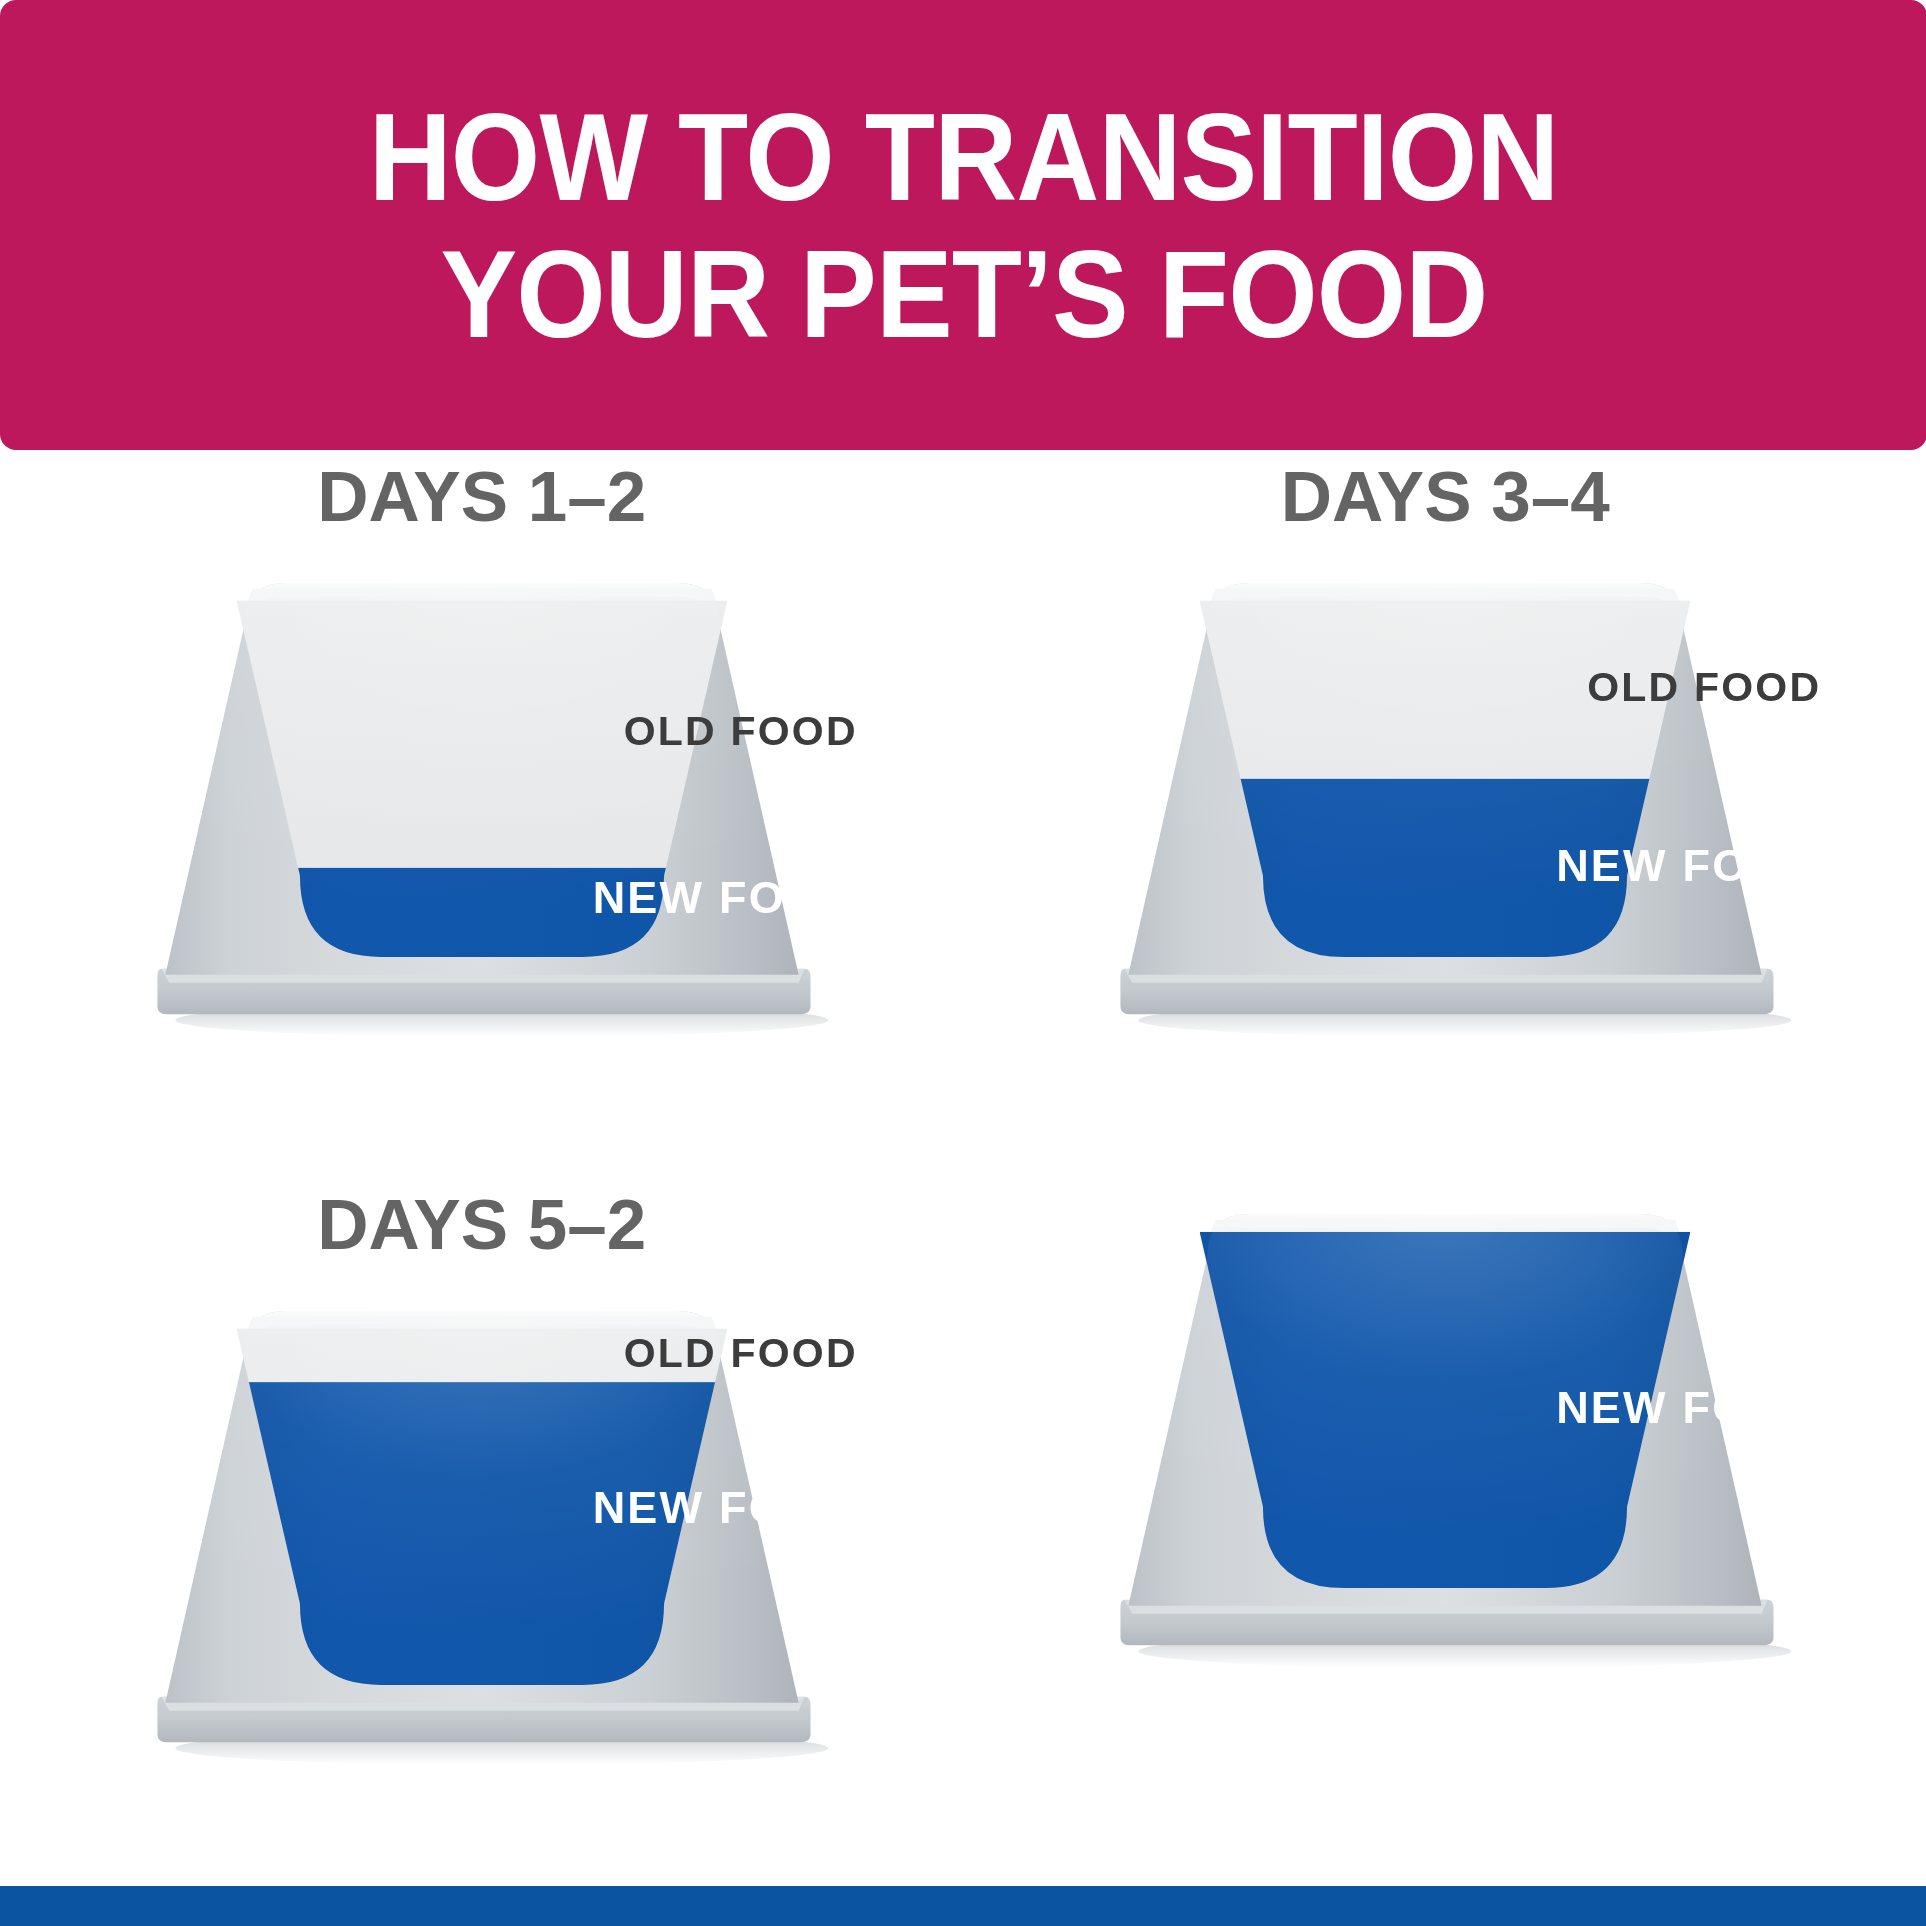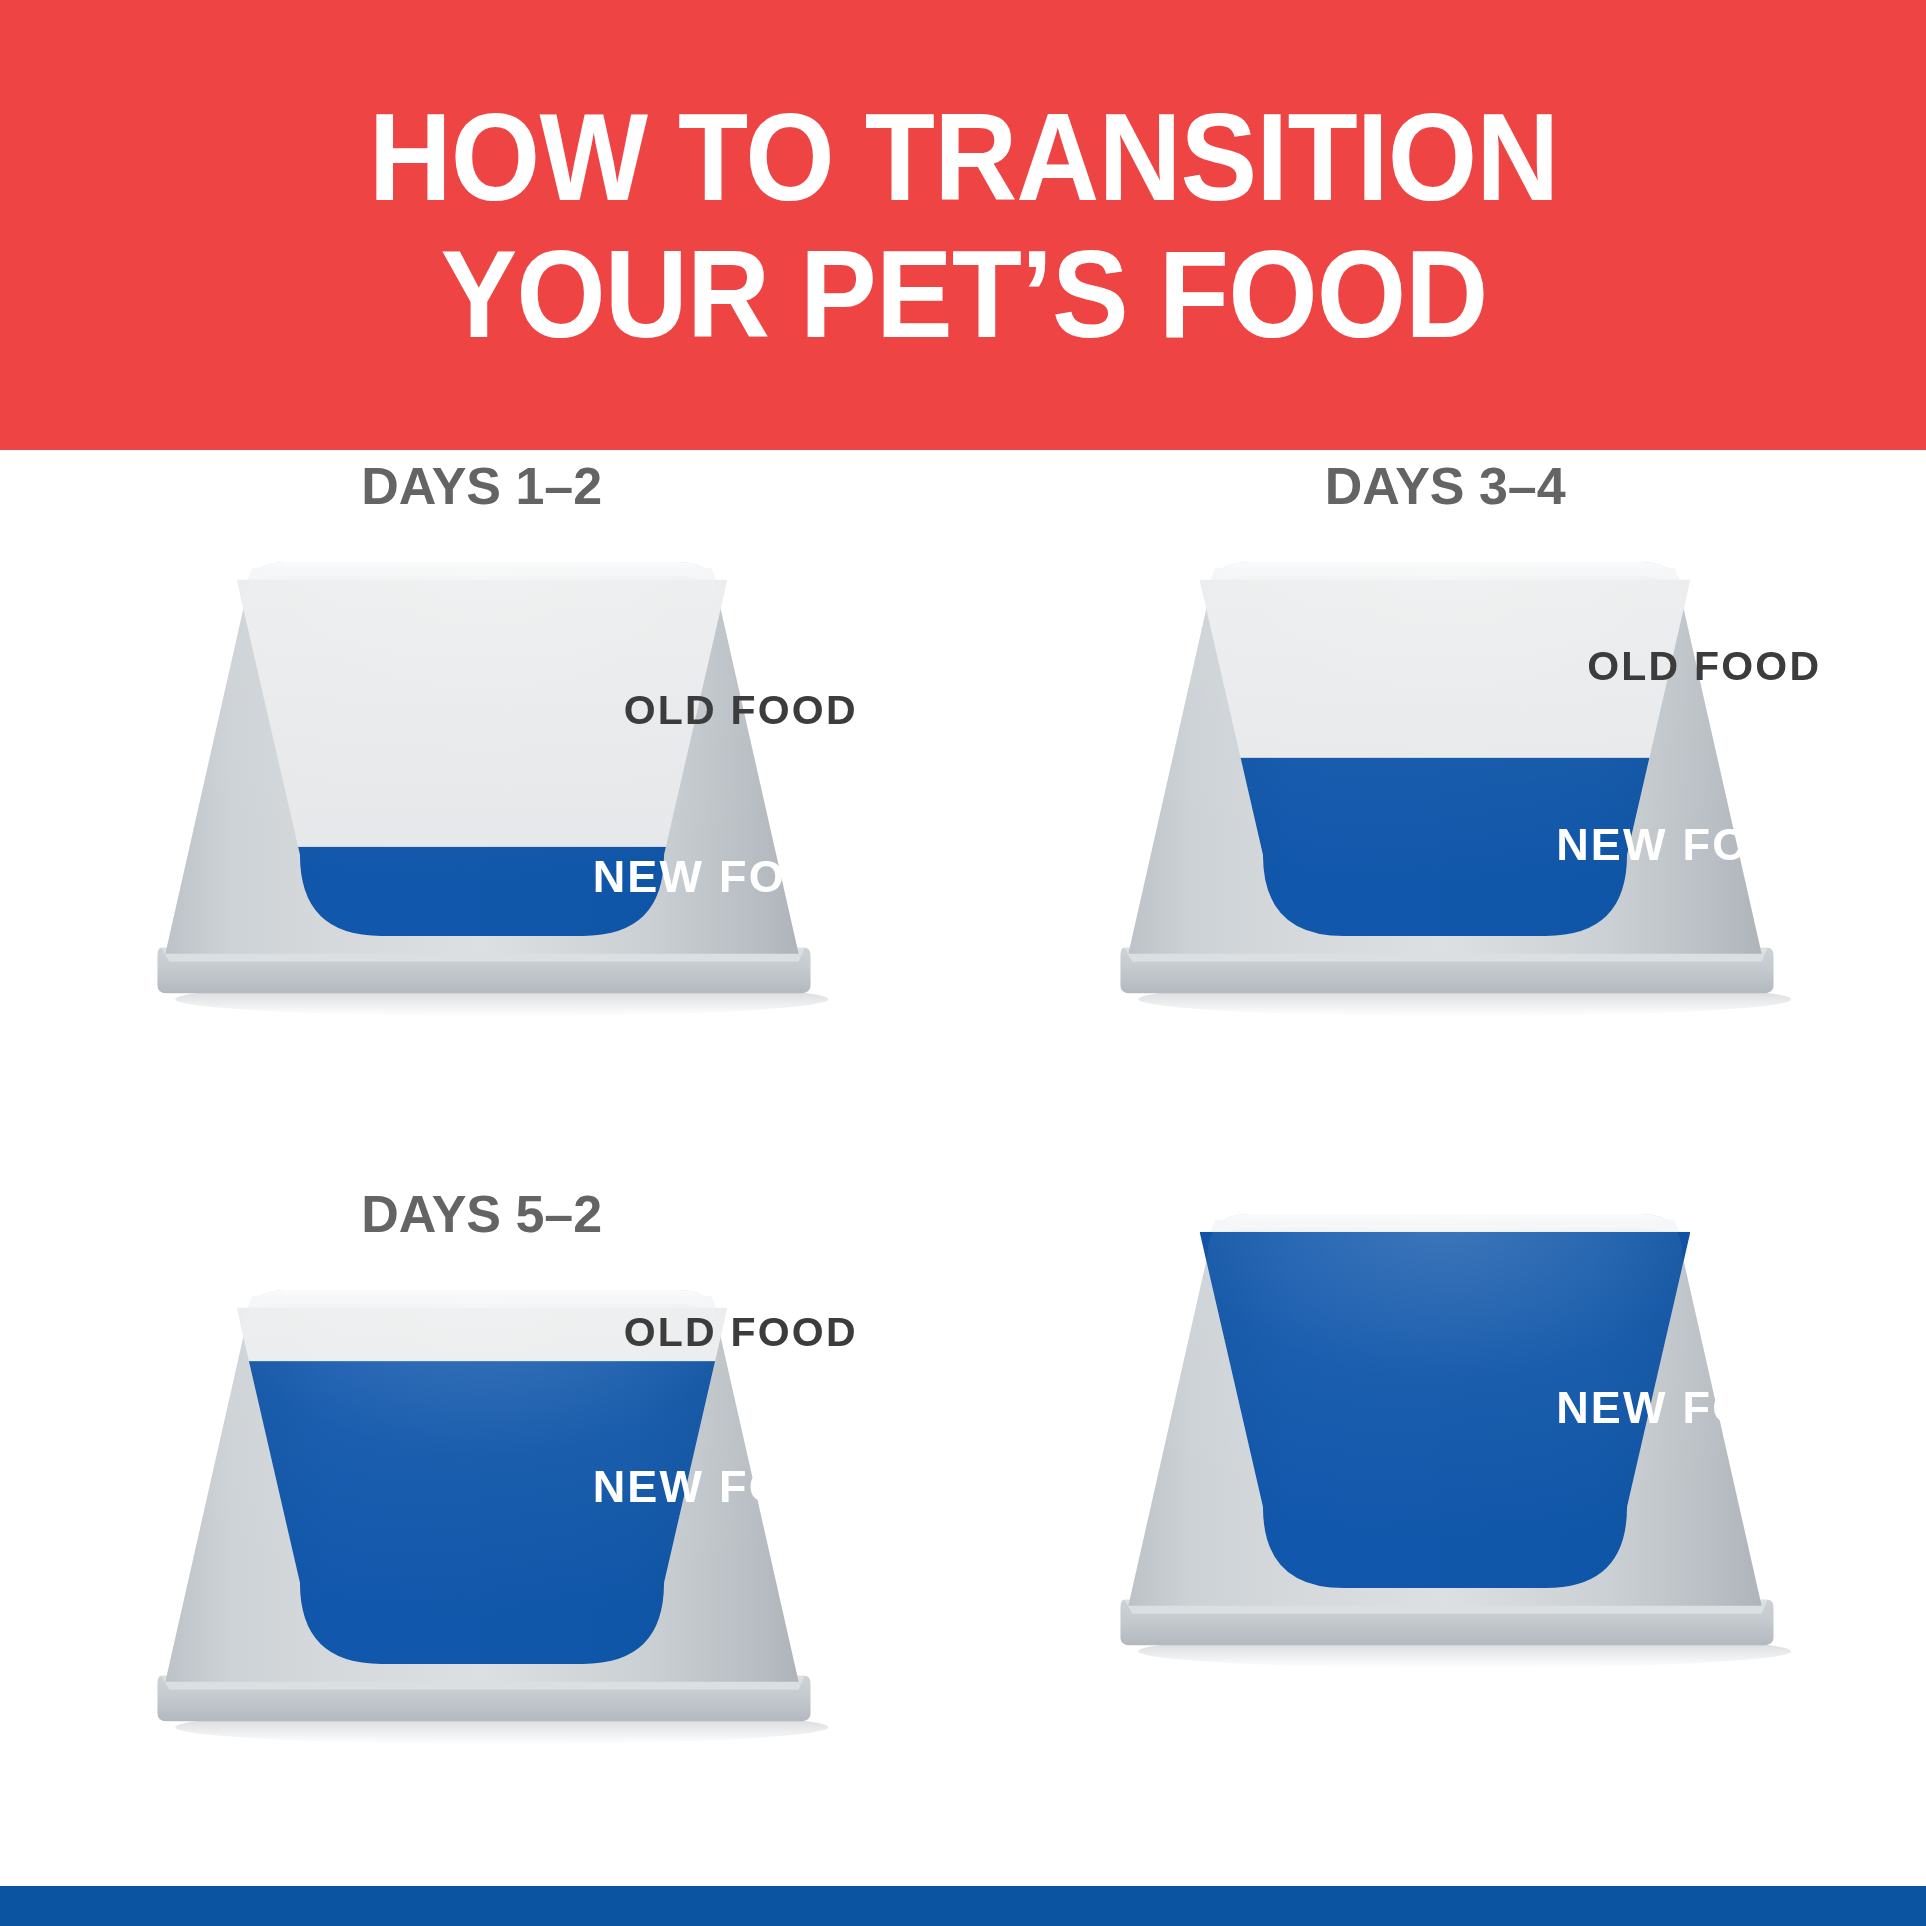--- a/index.html
+++ b/index.html
@@ -7,23 +7,23 @@
   body {
     background:#ffffff;
     font-family:"Liberation Sans","DejaVu Sans",sans-serif;
     overflow:hidden;
     position:relative;
   }
 
   
   #header-band{
     position:absolute; left:0; top:0; width:1927px; height:450px;
-    background:#ef4444;
+    background:#be185d;
     display:flex; flex-direction:column;
-    align-items:center; justify-content:center;
+    align-items:center; justify-content:center;border-radius:16px;
   }
   #header-band .title-line{
     color:#ffffff;
     font-weight:700;
     font-size:125px;
     line-height:1.10;
     letter-spacing:-1px;
     text-align:center;
     white-space:nowrap;
     transform:scaleX(0.92);
@@ -36,21 +36,21 @@
     width:1927px; height:1436px;
     display:grid;
     grid-template-columns:1fr 1fr;
     grid-template-rows:1fr 1fr;
   }
   .bowl-panel{
     position:relative;
     display:flex; flex-direction:column; align-items:center;
   }
   .panel-label{
-    font-size:52px;
+    font-size:71px;
     font-weight:700;
     color:#646464;
     letter-spacing:0px;
     margin-top:6px;
     white-space:nowrap;
   }
   .panel-row2 .panel-label{ margin-top:16px; }
 
   .bowl-wrap{
     position:relative;

